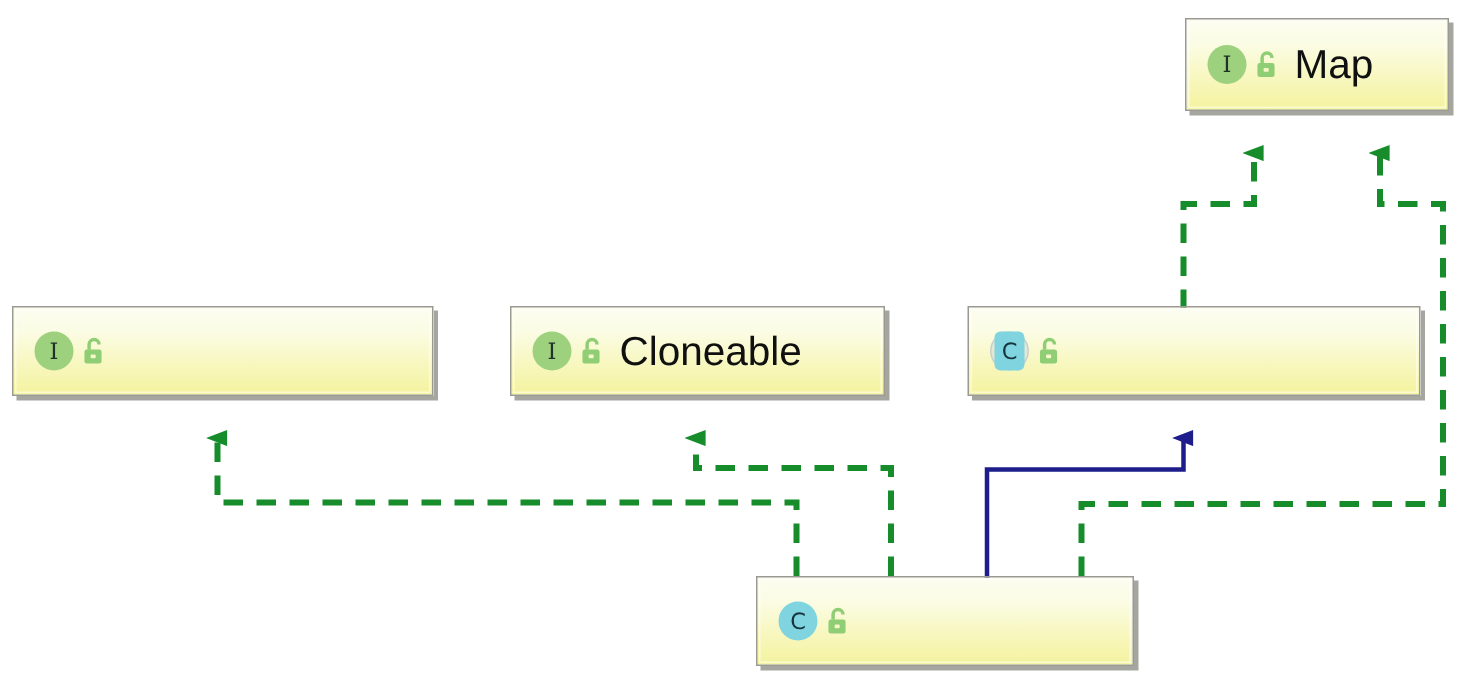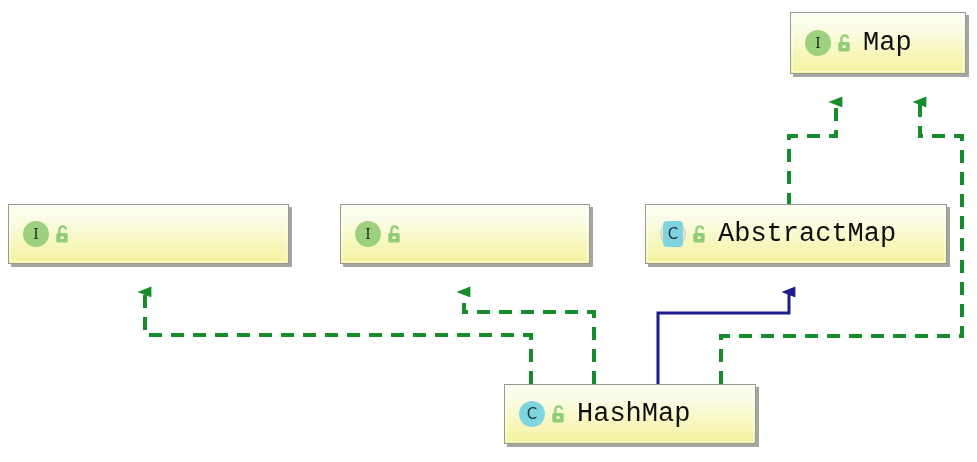--- a/index.html
+++ b/index.html
@@ -97,21 +97,21 @@
   .lock-icon {
     flex: 0 0 18px;
     width: 18px;
     height: 22px;
     margin-right: 9px;
     display: flex;
     align-items: center;
     justify-content: center;
   }
   .node-label {
-    font-family: Liberation Mono, monospace;
+    font-family: Liberation Sans, sans-serif;
     font-size: 27px;
     line-height: 1;
     color: #101010;
     letter-spacing: 0px;
   }
 </style>
 </head>
 <body>
 
 <div id="diagram-canvas" style="width: 977px; height: 462px; background: rgb(255, 255, 255);">
@@ -174,48 +174,47 @@
       <span class="disc"></span>
       <span class="glyph">I</span>
     </span>
     <span class="lock-icon">
       <svg width="17" height="21" viewBox="0 0 17 21" aria-hidden="true">
         <path d="M4.4 9.2 V5.6 a3.3 3.3 0 0 1 6.6 0" fill="none" stroke="#8fce74" stroke-width="2.3"></path>
         <rect x="1.3" y="9" width="11.4" height="9.4" rx="1.6" fill="#8fce74"></rect>
         <rect x="5.4" y="12.3" width="3.4" height="2.6" rx="0.7" fill="#f6f6c8"></rect>
       </svg>
     </span>
+    <span class="node-label">Cloneable</span>
   </div>
 
   <div class="uml-node" id="node-abstractmap" style="left: 645px; top: 204px; width: 302px; height: 60px;">
     <span class="inner-edge"></span>
     <span class="stereo-icon abs">
       <span class="ring"></span>
       <span class="disc"></span>
       <span class="glyph">C</span>
     </span>
     <span class="lock-icon">
       <svg width="17" height="21" viewBox="0 0 17 21" aria-hidden="true">
         <path d="M4.4 9.2 V5.6 a3.3 3.3 0 0 1 6.6 0" fill="none" stroke="#8fce74" stroke-width="2.3"></path>
         <rect x="1.3" y="9" width="11.4" height="9.4" rx="1.6" fill="#8fce74"></rect>
         <rect x="5.4" y="12.3" width="3.4" height="2.6" rx="0.7" fill="#f6f6c8"></rect>
       </svg>
     </span>
-    <span class="node-label">AbstractMap</span>
   </div>
 
   <div class="uml-node" id="node-hashmap" style="left: 504px; top: 384px; width: 252px; height: 60px;">
     <span class="inner-edge"></span>
     <span class="stereo-icon cls">
       <span class="disc"></span>
       <span class="glyph">C</span>
     </span>
     <span class="lock-icon">
       <svg width="17" height="21" viewBox="0 0 17 21" aria-hidden="true">
         <path d="M4.4 9.2 V5.6 a3.3 3.3 0 0 1 6.6 0" fill="none" stroke="#8fce74" stroke-width="2.3"></path>
         <rect x="1.3" y="9" width="11.4" height="9.4" rx="1.6" fill="#8fce74"></rect>
         <rect x="5.4" y="12.3" width="3.4" height="2.6" rx="0.7" fill="#f6f6c8"></rect>
       </svg>
     </span>
-    <span class="node-label">HashMap</span>
   </div>
 
 </div>
 
 </body></html>

